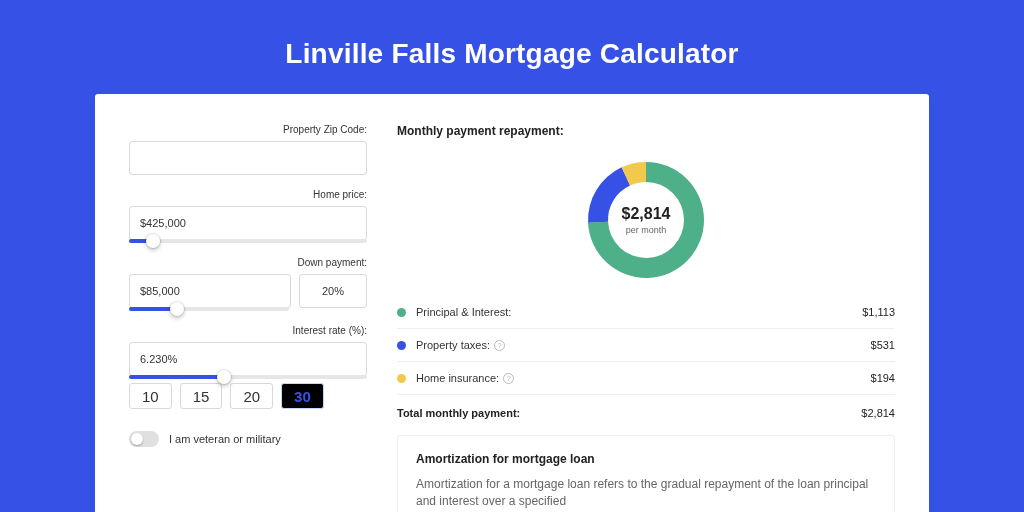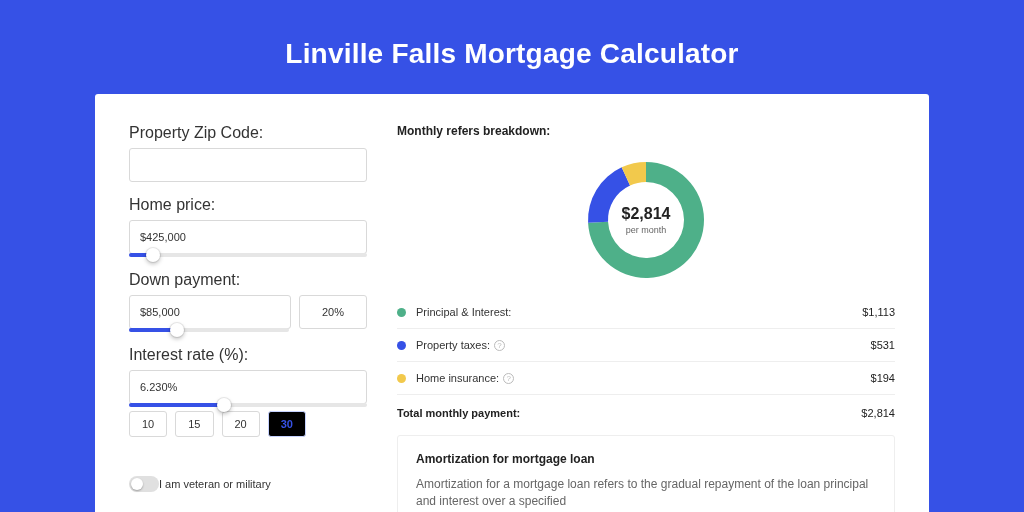--- a/index.html
+++ b/index.html
@@ -2,34 +2,34 @@
 <html><head>
 <meta charset="utf-8">
 <style>
   * { box-sizing: border-box; margin: 0; padding: 0; font-family: Arial, Helvetica, sans-serif; }
   body { width: 1024px; height: 512px; background: #3651e6; overflow: hidden; }
   .page-title { color: #fff; text-align: center; font-size: 28px; font-weight: 700; padding: 38px 0 24px; letter-spacing: 0.2px; }
   .card-wrap { padding: 0 95px; }
   .card { background: #fff; border-radius: 3px; padding: 30px 34px 10px; display: flex; gap: 30px; min-height: 420px; }
   .left-col { width: 238px; flex-shrink: 0; }
   .right-col { flex: 1; }
-  .field-label { font-size: 16px; color: #333; margin-bottom: 6px; margin-top: 14px; }
+  .field-label { font-size: 10px; color: #333; margin-bottom: 6px; margin-top: 14px; text-align: right; }
   .left-col .field-label:first-child { margin-top: 0; }
   .text-input { width: 100%; height: 30px; border: 1px solid #d9d9d9; border-radius: 3px; padding: 16px 10px; font-size: 11px; color: #333; background:#fff; }
   .slider-track { position: relative; height: 4px; background: #e6e6e6; border-radius: 2px; margin-top: -1px; }
   .slider-fill { position: absolute; left:0; top:0; bottom:0; background: #3651e6; border-radius: 2px; }
   .slider-thumb { position: absolute; top: 50%; transform: translate(-50%, -50%); width: 14px; height: 14px; background: #fff; border-radius: 50%; box-shadow: 0 0 0 1px rgba(0,0,0,0.08), 0 2px 4px rgba(0,0,0,0.25); }
   .two-col { display: flex; gap: 8px; }
   .two-col .text-input:first-child { flex: 1; }
   .two-col .text-input:last-child { width: 68px; text-align: center; }
   .slider-wrap-2 { margin-top:-1px; width: calc(100% - 78px); }
   .period-row { display: flex; gap: 8px; margin-top: 4px; }
-  .period-btn { height: 26px; padding: 0 12px; font-size: 11px; color: #333; border: 1px solid #d9d9d9; background: #fff; border-radius: 3px; cursor: pointer; }
+  .period-btn { height: 26px; padding: 0 12px; font-size: 15px; color: #333; border: 1px solid #d9d9d9; background: #fff; border-radius: 3px; cursor: pointer; }
   .period-btn.active { background: #000000; color: #3651e6; border-color: #c6d2ff; font-weight: 600; }
-  .toggle-row { display: flex; align-items: center; gap: 0; margin-top: 39px; }
+  .toggle-row { display: flex; align-items: center; gap: 10px; margin-top: 22px; }
   .toggle { width: 30px; height: 16px; background: #e0e0e0; border-radius: 10px; position: relative; cursor: pointer; }
   .toggle::after { content:""; position:absolute; left:2px; top:2px; width:12px; height:12px; background:#fff; border-radius:50%; box-shadow: 0 1px 2px rgba(0,0,0,0.3); }
   .toggle-label { font-size: 11px; color: #333; }
   .section-title { font-size: 12px; font-weight: 700; color: #222; margin-bottom: 10px; }
   .donut-wrap { display: flex; justify-content: center; padding: 12px 0 6px; }
   .donut { position: relative; width: 120px; height: 120px; }
   .donut-center { position: absolute; inset: 0; display: flex; flex-direction: column; align-items: center; justify-content: center; }
   .donut-value { font-size: 16px; font-weight: 700; color: #222; }
   .donut-sub { font-size: 9px; color: #666; margin-top: 2px; }
   .legend { margin-top: 10px; }
@@ -89,21 +89,21 @@
           <button class="period-btn active">30</button>
         </div>
 
       <div class="toggle-row">
         <div class="toggle"></div>
         <div class="toggle-label">I am veteran or military</div>
       </div>
     </div>
 
     <div class="right-col">
-      <div class="section-title">Monthly refers breakdown:</div>
+      <div class="section-title">Monthly payment repayment:</div>
       <div class="donut-wrap">
         <div class="donut">
           <svg width="120" height="120" viewBox="0 0 120 120" id="donut-svg">
               <path d="M 60 2 A 58 58 0 1 1 2.0668194754131406 62.78327043343424 L 22.043778276994814 61.823522008112086 A 38 38 0 1 0 60 22 Z" fill="#4eb089"></path>
               <path d="M 2.0668194754131406 62.78327043343424 A 58 58 0 0 1 35.6545382468873 7.356876118264722 L 44.04952505830547 25.50967745679413 A 38 38 0 0 0 22.043778276994814 61.823522008112086 Z" fill="#3651e6"></path>
               <path d="M 35.6545382468873 7.356876118264722 A 58 58 0 0 1 60.00000000000004 2 L 60.00000000000003 22 A 38 38 0 0 0 44.04952505830547 25.50967745679413 Z" fill="#f2c94c"></path>
             </svg>
           <div class="donut-center">
             <div class="donut-value">$2,814</div>
             <div class="donut-sub">per month</div>

